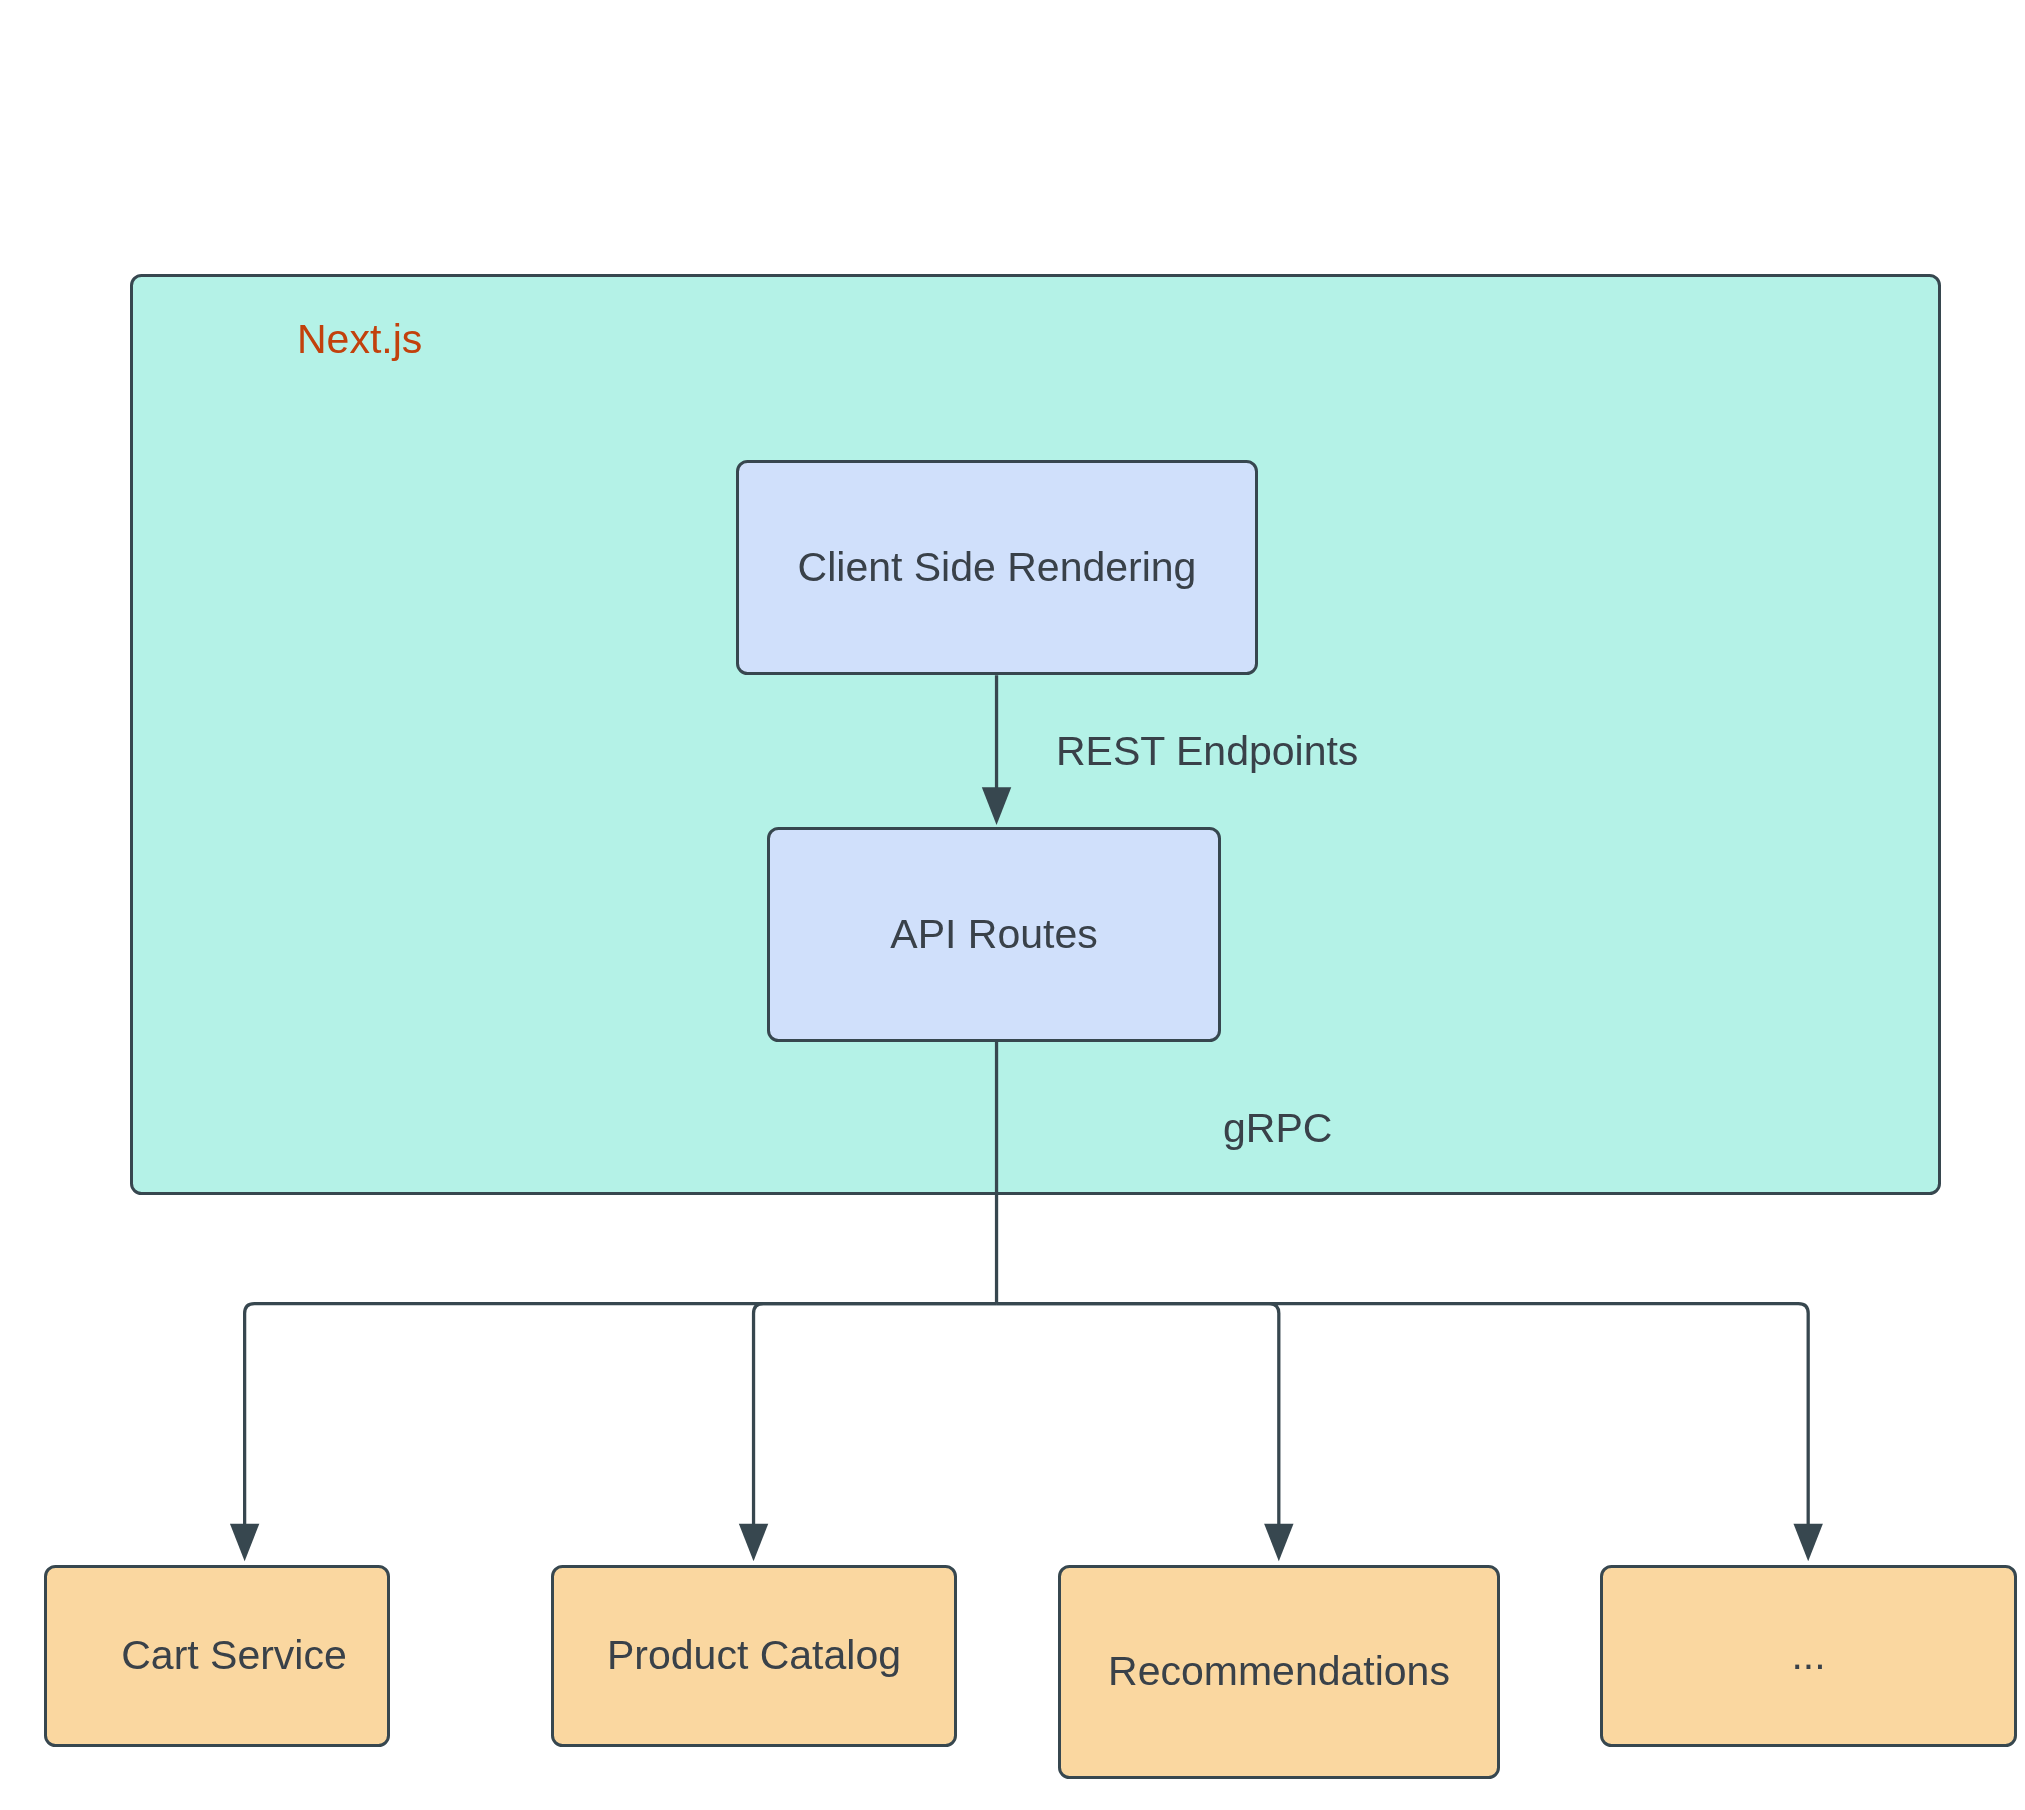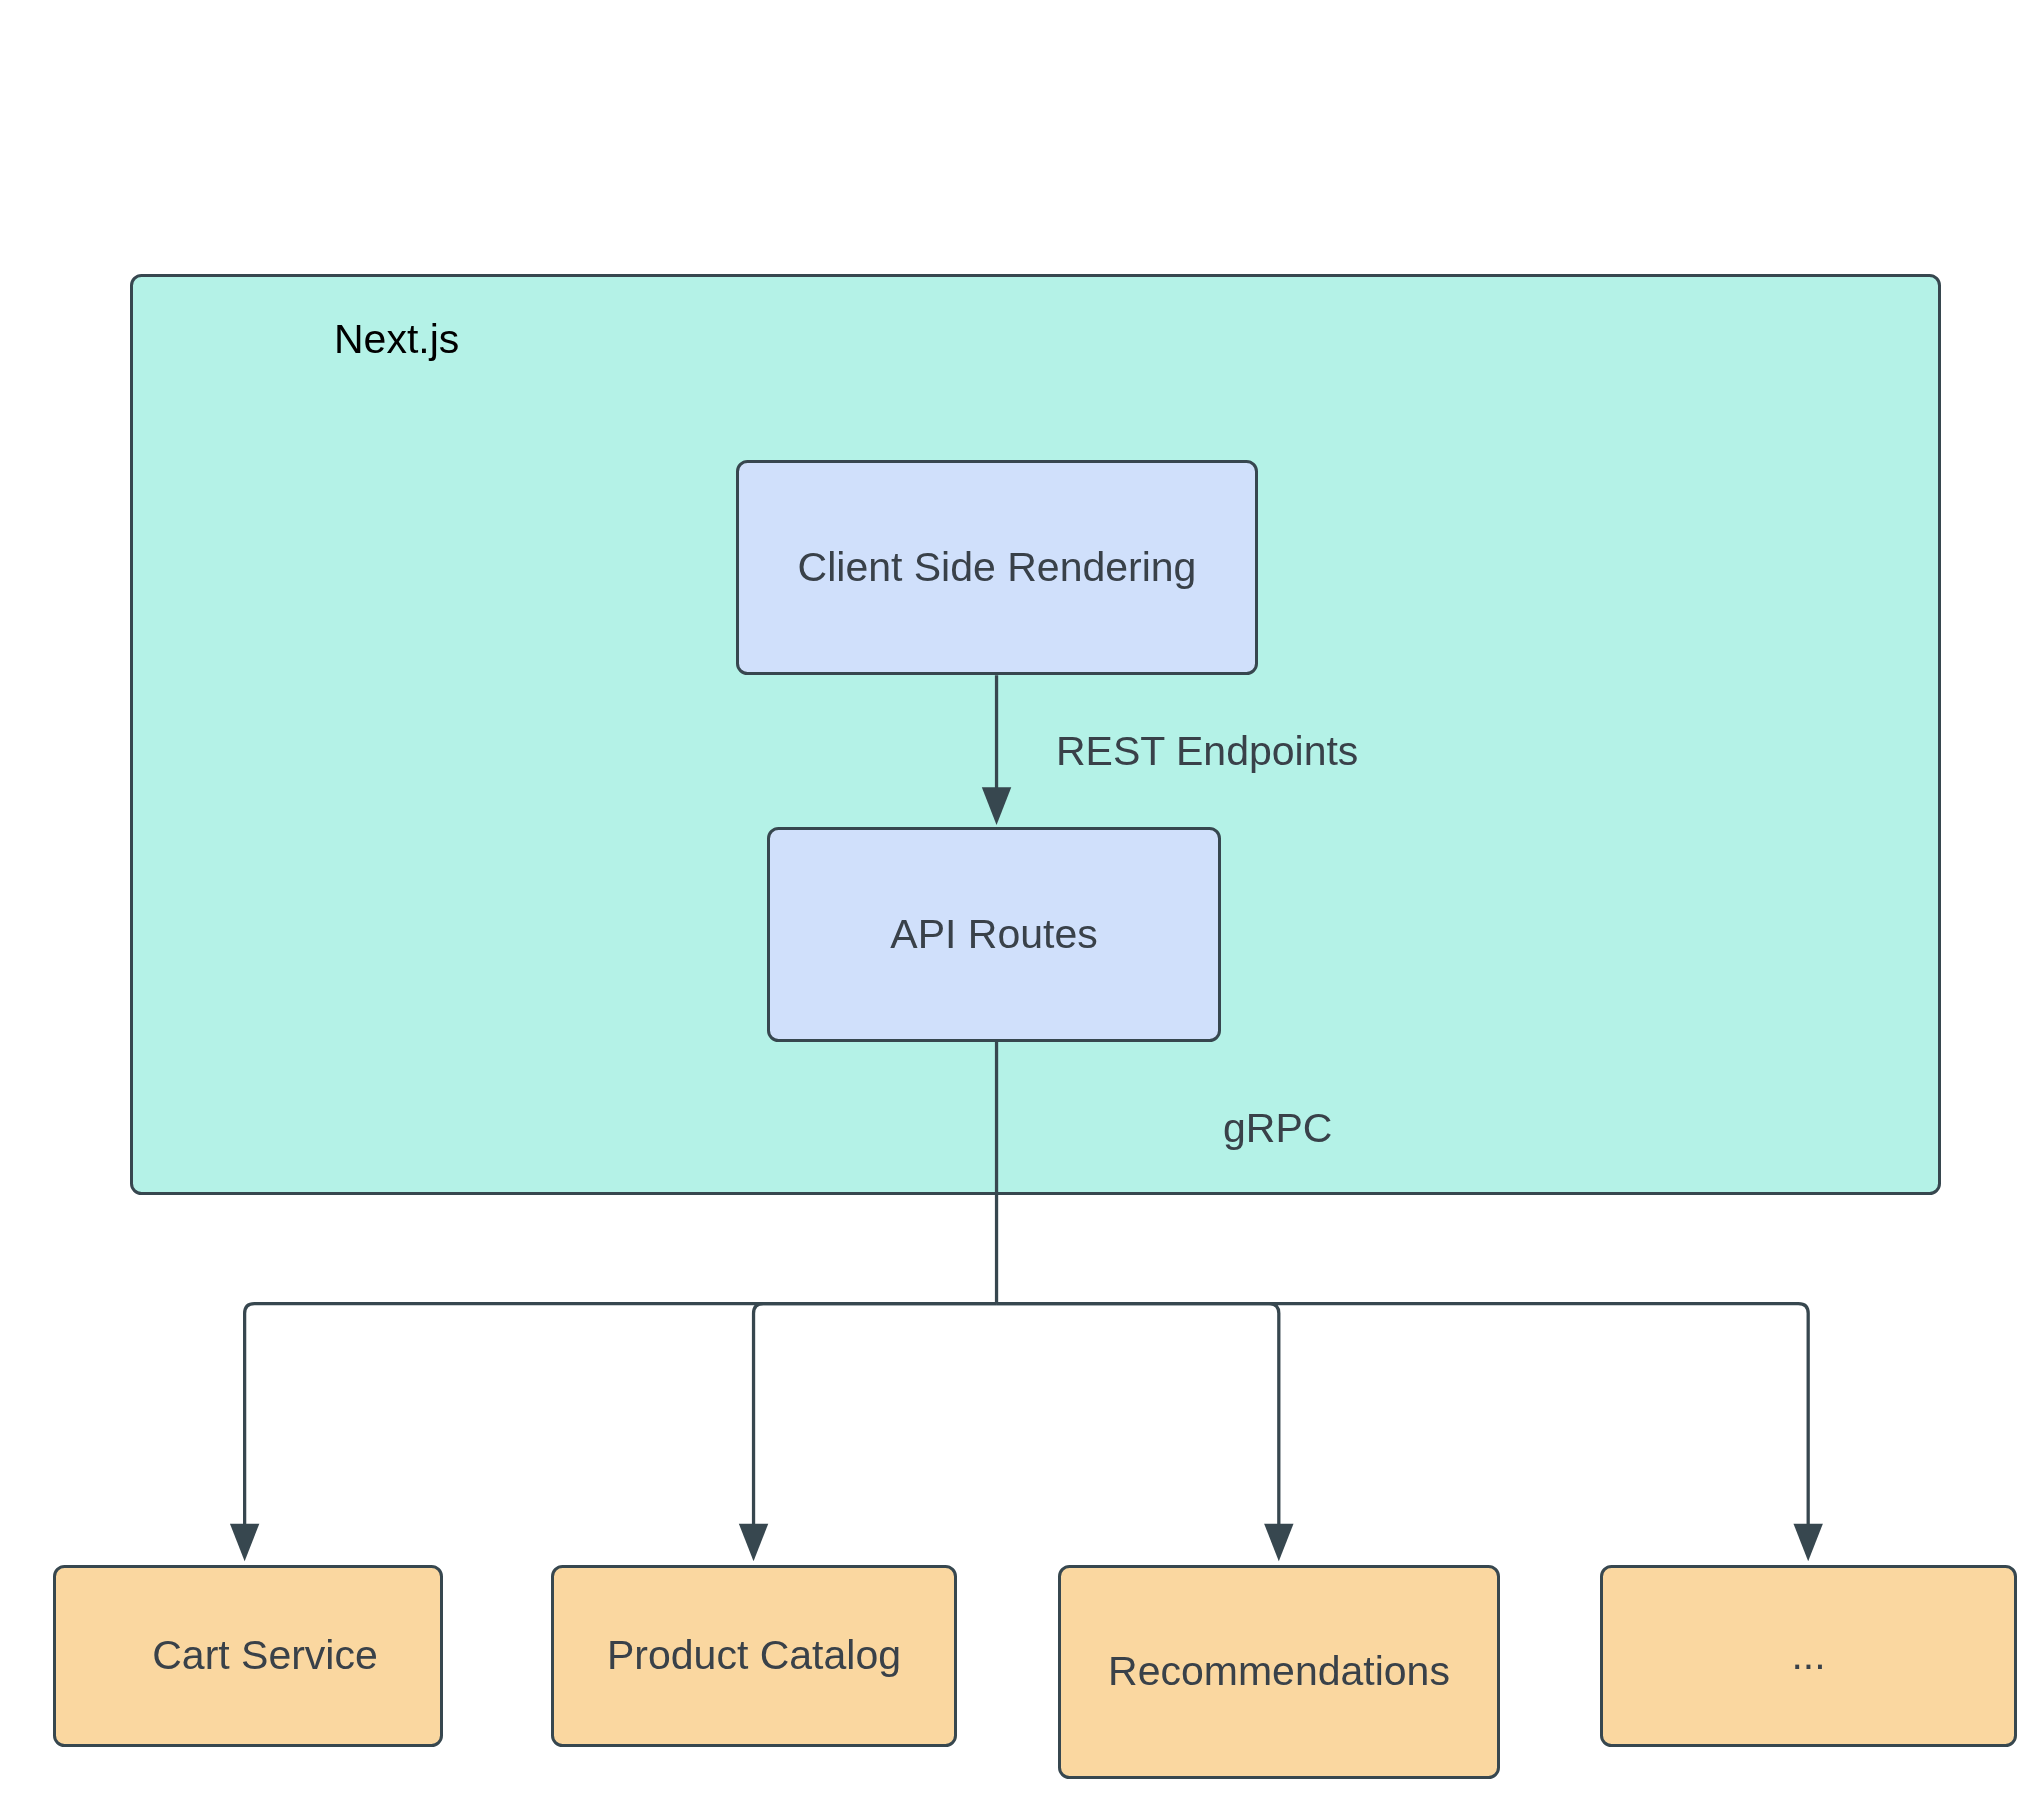--- a/index.html
+++ b/index.html
@@ -41,23 +41,22 @@
     background: #b4f2e7;
     border: 3.3px solid #37474f;
     border-radius: 11.5px;
     box-sizing: border-box;
   }
   .subgraph-label {
     position: absolute;
     left: 164px;
     top: 39px;
     font-size: 41px;
-    color: #000000;
+    color: #c2410c;
     white-space: nowrap;
-    margin-left: 37px;
   }
   
   .node {
     position: absolute;
     box-sizing: border-box;
     border: 3.3px solid #37474f;
     border-radius: 11.5px;
     display: flex;
     align-items: center;
     justify-content: center;
@@ -65,21 +64,21 @@
     font-size: 41px;
     color: #394149;
     line-height: 1.15;
   }
   .node-blue { background: #d0e0fb; }
   .node-orange { background: #fad7a0; }
 
   #node-csr   { left: 736px;  top: 460px;  width: 522px; height: 215px; }
   #node-api   { left: 767px;  top: 827px; width: 454px; height: 215px; }
 
-  #node-cart  { left: 53px;   top: 1565px; width: 390px; height: 182px; padding-left: 34px; }
+  #node-cart  { left: 44px;   top: 1565px; width: 346px; height: 182px; padding-left: 34px; }
   #node-prod  { left: 551px;  top: 1565px; width: 406px; height: 182px; }
   #node-reco  { left: 1058px; top: 1565px; width: 442px; height: 214px; }
   #node-more  { left: 1600px; top: 1565px; width: 417px; height: 182px; }
 
   
   .edge-label {
     position: absolute;
     font-size: 41px;
     color: #394149;
     white-space: nowrap;

